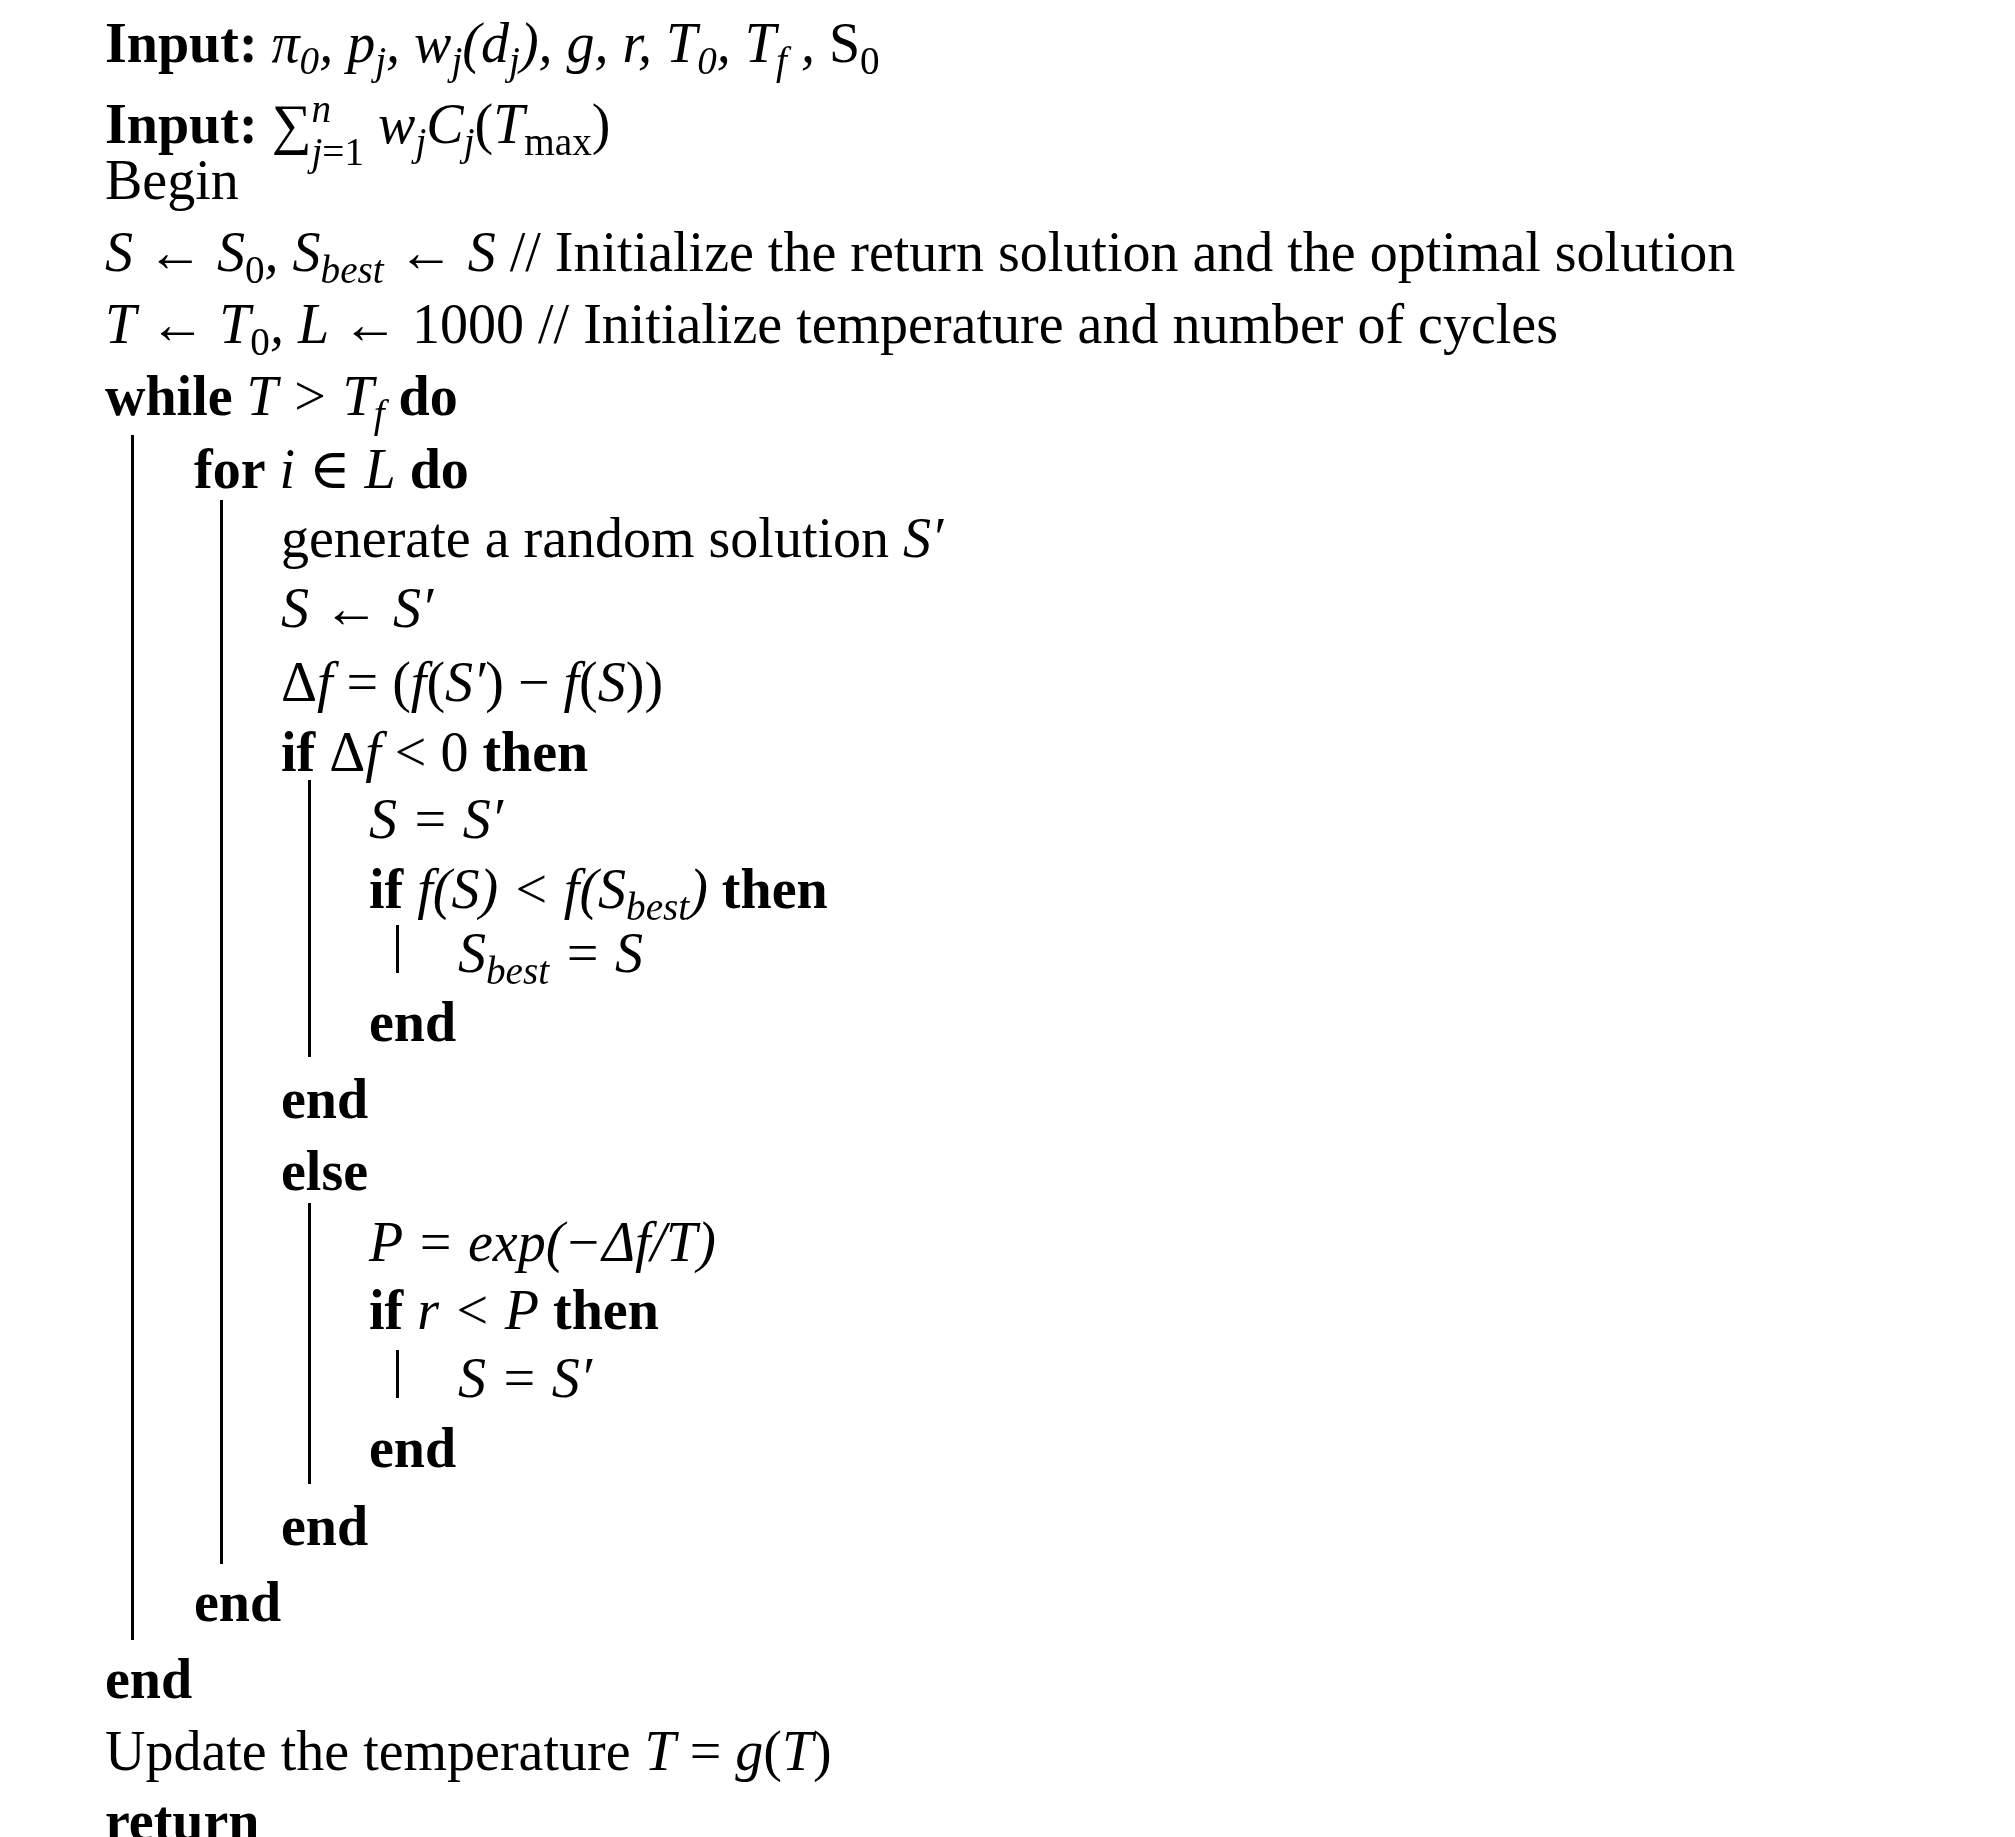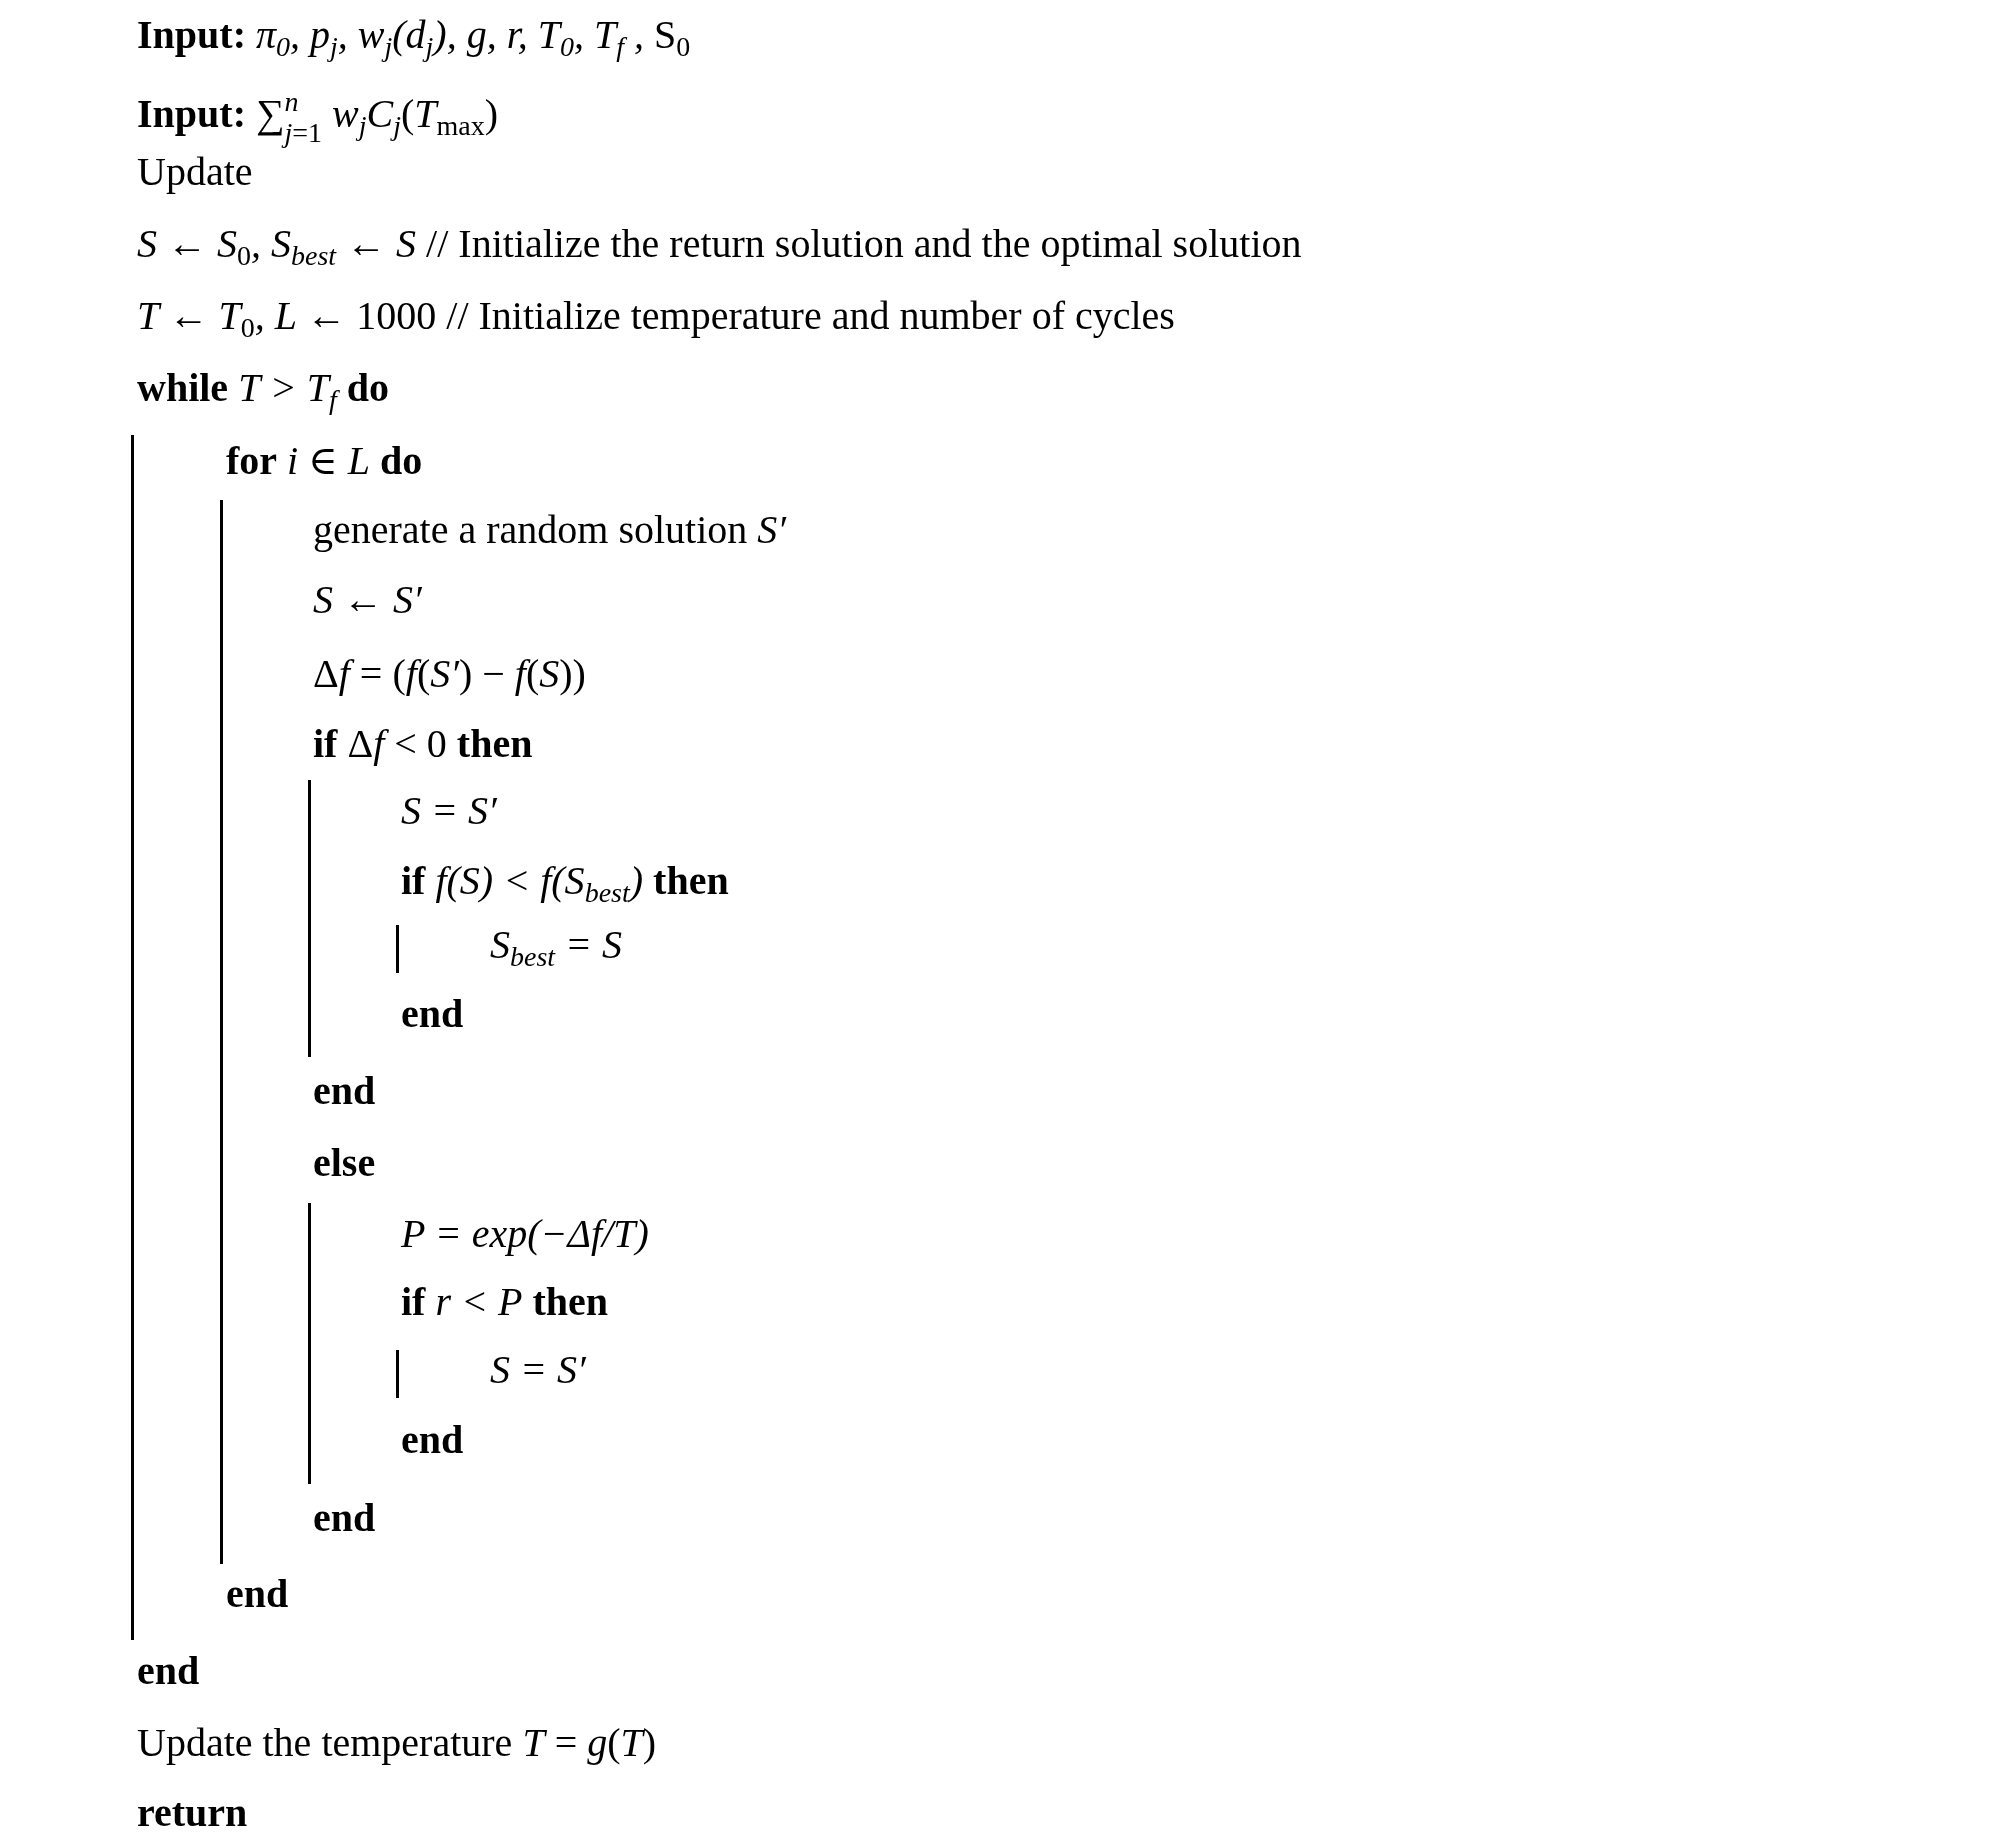--- a/index.html
+++ b/index.html
@@ -1,37 +1,37 @@
 <!DOCTYPE html>
 <html style="font-size:11px"><head>
 <meta charset="utf-8">
 <style>
   html, body { margin:0; padding:0; background:#ffffff; }
   body { width:2015px; height:1838px; position:relative; overflow:hidden;
          font-family:"Liberation Serif","DejaVu Serif",serif; color:#000; }
-  .line { position:absolute; font-size:40px; line-height:1; white-space:nowrap;margin-left:32px; }
+  .line { position:absolute; font-size:56px; line-height:1; white-space:nowrap; }
   .b { font-weight:bold; }
   .m { font-style:italic; }
   sub { font-size:0.7em; vertical-align:-0.3em; line-height:0; }
   .bar { position:absolute; width:3.4px; background:#000; }
 </style>
 </head>
 <body>
 
 <div class="line" style="left:105px; top:15px;">
   <span class="b">Input:</span>
   <span class="m">π<sub>0</sub>, p<sub>j</sub>, w<sub>j</sub>(d<sub>j</sub>), g, r, T<sub>0</sub>, T<sub>f</sub> , <span style="font-style:normal">S<sub>0</sub></span></span>
 </div>
 
 <div class="line" style="left:105px; top:87px;">
   <span class="b">Input:</span>
   <span>∑<span style="display:inline-block; vertical-align:middle; font-size:0.7em; line-height:1.1;"><span class="m" style="display:block;">n</span><span style="display:block;text-align:center;"><i>j</i>=1</span></span> <i>w<sub>j</sub>C<sub>j</sub></i>(<i>T</i><sub>max</sub>)</span>
 </div>
 
-<div class="line" style="left:105px; top:152px;">Update</div>
+<div class="line" style="left:105px; top:152px;">Begin</div>
 
 <div class="line" style="left:105px; top:224px;">
   <span class="m">S ← S<sub style="font-style:normal">0</sub>, S<sub>best</sub> ← S</span>
   <span>// Initialize the return solution and the optimal solution</span>
 </div>
 
 <div class="line" style="left:105px; top:296px;">
   <span class="m">T ← T<sub style="font-style:normal">0</sub>, L ← <span style="font-style:normal">1000</span></span>
   <span>// Initialize temperature and number of cycles</span>
 </div>

